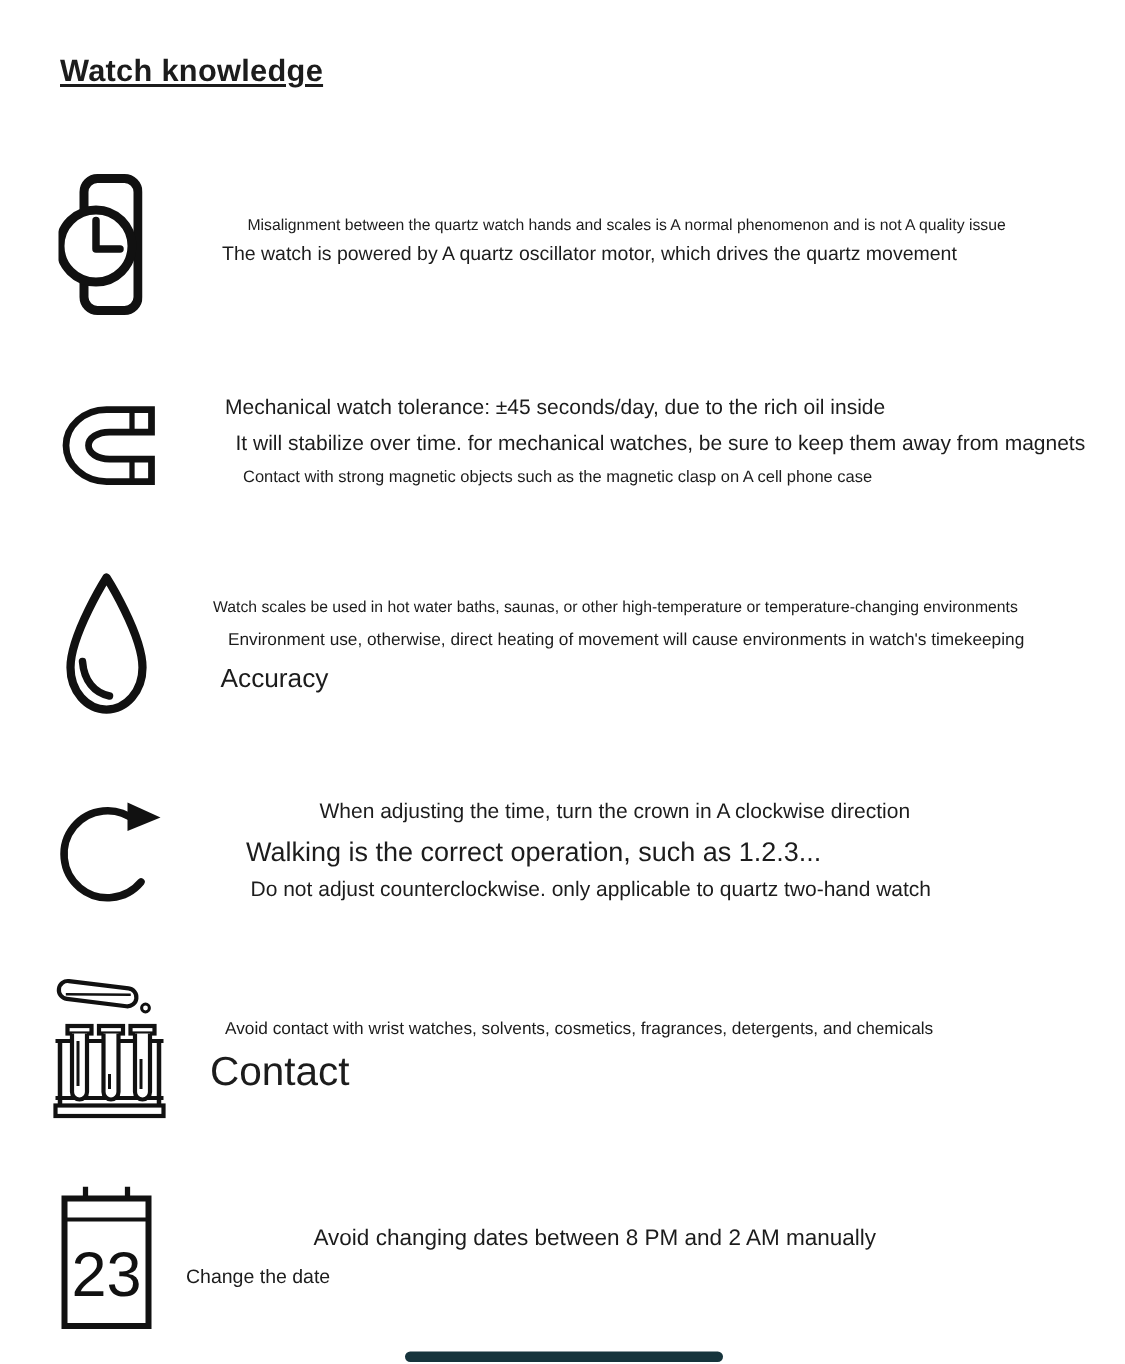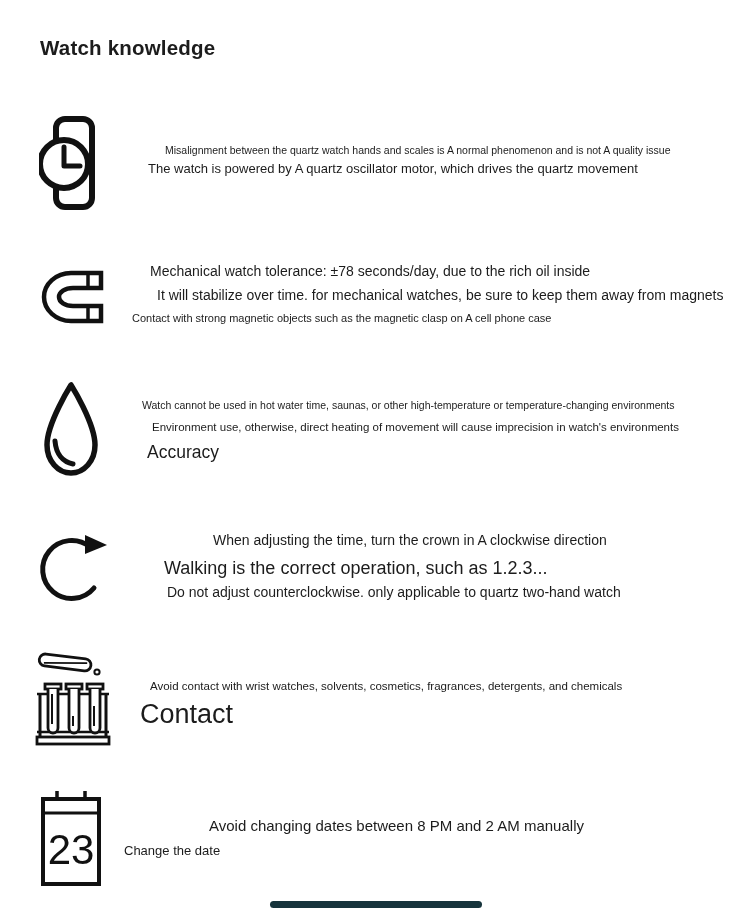--- a/index.html
+++ b/index.html
@@ -1,31 +1,31 @@
 <!DOCTYPE html>
 <html><head>
 <meta charset="utf-8">
 <style>
   html,body{margin:0;padding:0;}
   body{
     width:750px;height:909px;position:relative;background:#ffffff;
     font-family:"Liberation Sans",sans-serif;color:#1c1c1c;overflow:hidden;
   }
-  .page-title{position:absolute;left:40px;top:36px;font-size:20.5px;font-weight:700;letter-spacing:.2px;}
+  .page-title{position:absolute;left:40px;top:36px;font-size:20.5px;font-weight:700;letter-spacing:.2px;text-decoration:underline;}
   .icon{position:absolute;}
   .ln{position:absolute;white-space:nowrap;font-weight:400;color:#1c1c1c;}
   
   .ic-watch{left:39px;top:116px;}
   .s1l1{left:165px;top:144px;font-size:10.5px;}
   .s1l2{left:148px;top:161px;font-size:13px;}
   
   .ic-magnet{left:39px;top:268px;}
   .s2l1{left:150px;top:263px;font-size:14px;}
   .s2l2{left:157px;top:287px;font-size:14px;}
-  .s2l3{left:132px;top:312px;font-size:11px;}
+  .s2l3{left:162px;top:312px;font-size:11px;}
   
   .ic-drop{left:40px;top:381px;}
   .s3l1{left:142px;top:399px;font-size:10.5px;}
   .s3l2{left:152px;top:421px;font-size:11.5px;}
   .s3h{left:147px;top:442px;font-size:17.5px;}
   
   .ic-arrow{left:38px;top:526px;}
   .s4l1{left:213px;top:532px;font-size:14px;}
   .s4l2{left:164px;top:558px;font-size:18px;}
   .s4l3{left:167px;top:584px;font-size:14px;}
@@ -55,32 +55,32 @@
 </span>
 <div class="ln s1l1">Misalignment between the quartz watch hands and scales is A normal phenomenon and is not A quality issue</div>
 <div class="ln s1l2">The watch is powered by A quartz oscillator motor, which drives the quartz movement</div>
 
 <span class="icon ic-magnet">
   <svg width="66" height="58" viewBox="0 0 66 58">
     <path d="M62 5 H32 C17 5 5 16 5 29 C5 42 17 53 32 53 H62 V38 H34 C26 38 20 34 20 29 C20 24 26 20 34 20 H62 Z" fill="#fff" stroke="#111" stroke-width="4.5" stroke-linejoin="miter"></path>
     <path d="M49 5 V20 M49 38 V53" fill="none" stroke="#111" stroke-width="3.5"></path>
   </svg>
 </span>
-<div class="ln s2l1">Mechanical watch tolerance: ±78 seconds/day, due to the rich oil inside</div>
+<div class="ln s2l1">Mechanical watch tolerance: ±45 seconds/day, due to the rich oil inside</div>
 <div class="ln s2l2">It will stabilize over time. for mechanical watches, be sure to keep them away from magnets</div>
 <div class="ln s2l3">Contact with strong magnetic objects such as the magnetic clasp on A cell phone case</div>
 
 <span class="icon ic-drop">
   <svg width="62" height="97" viewBox="0 0 62 97">
     <path d="M31 4 C31 4 7 42 7 64 C7 80 18 92 31 92 C44 92 55 80 55 64 C55 42 31 4 31 4 Z" fill="#fff" stroke="#111" stroke-width="5.5" stroke-linejoin="round"></path>
     <path d="M15 60 C16 73 23 81 33 83" fill="none" stroke="#111" stroke-width="5" stroke-linecap="round"></path>
   </svg>
 </span>
-<div class="ln s3l1">Watch cannot be used in hot water time, saunas, or other high-temperature or temperature-changing environments</div>
-<div class="ln s3l2">Environment use, otherwise, direct heating of movement will cause imprecision in watch's environments</div>
+<div class="ln s3l1">Watch scales be used in hot water baths, saunas, or other high-temperature or temperature-changing environments</div>
+<div class="ln s3l2">Environment use, otherwise, direct heating of movement will cause environments in watch's timekeeping</div>
 <div class="ln s3h">Accuracy</div>
 
 <span class="icon ic-arrow">
   <svg width="72" height="78" viewBox="0 0 72 78">
     <path d="M56 62 A29 29 0 1 1 52 21" fill="none" stroke="#111" stroke-width="5" stroke-linecap="round"></path>
     <path d="M47 9 L69 19 L47 28 Z" fill="#111"></path>
   </svg>
 </span>
 <div class="ln s4l1">When adjusting the time, turn the crown in A clockwise direction</div>
 <div class="ln s4l2">Walking is the correct operation, such as 1.2.3...</div>

